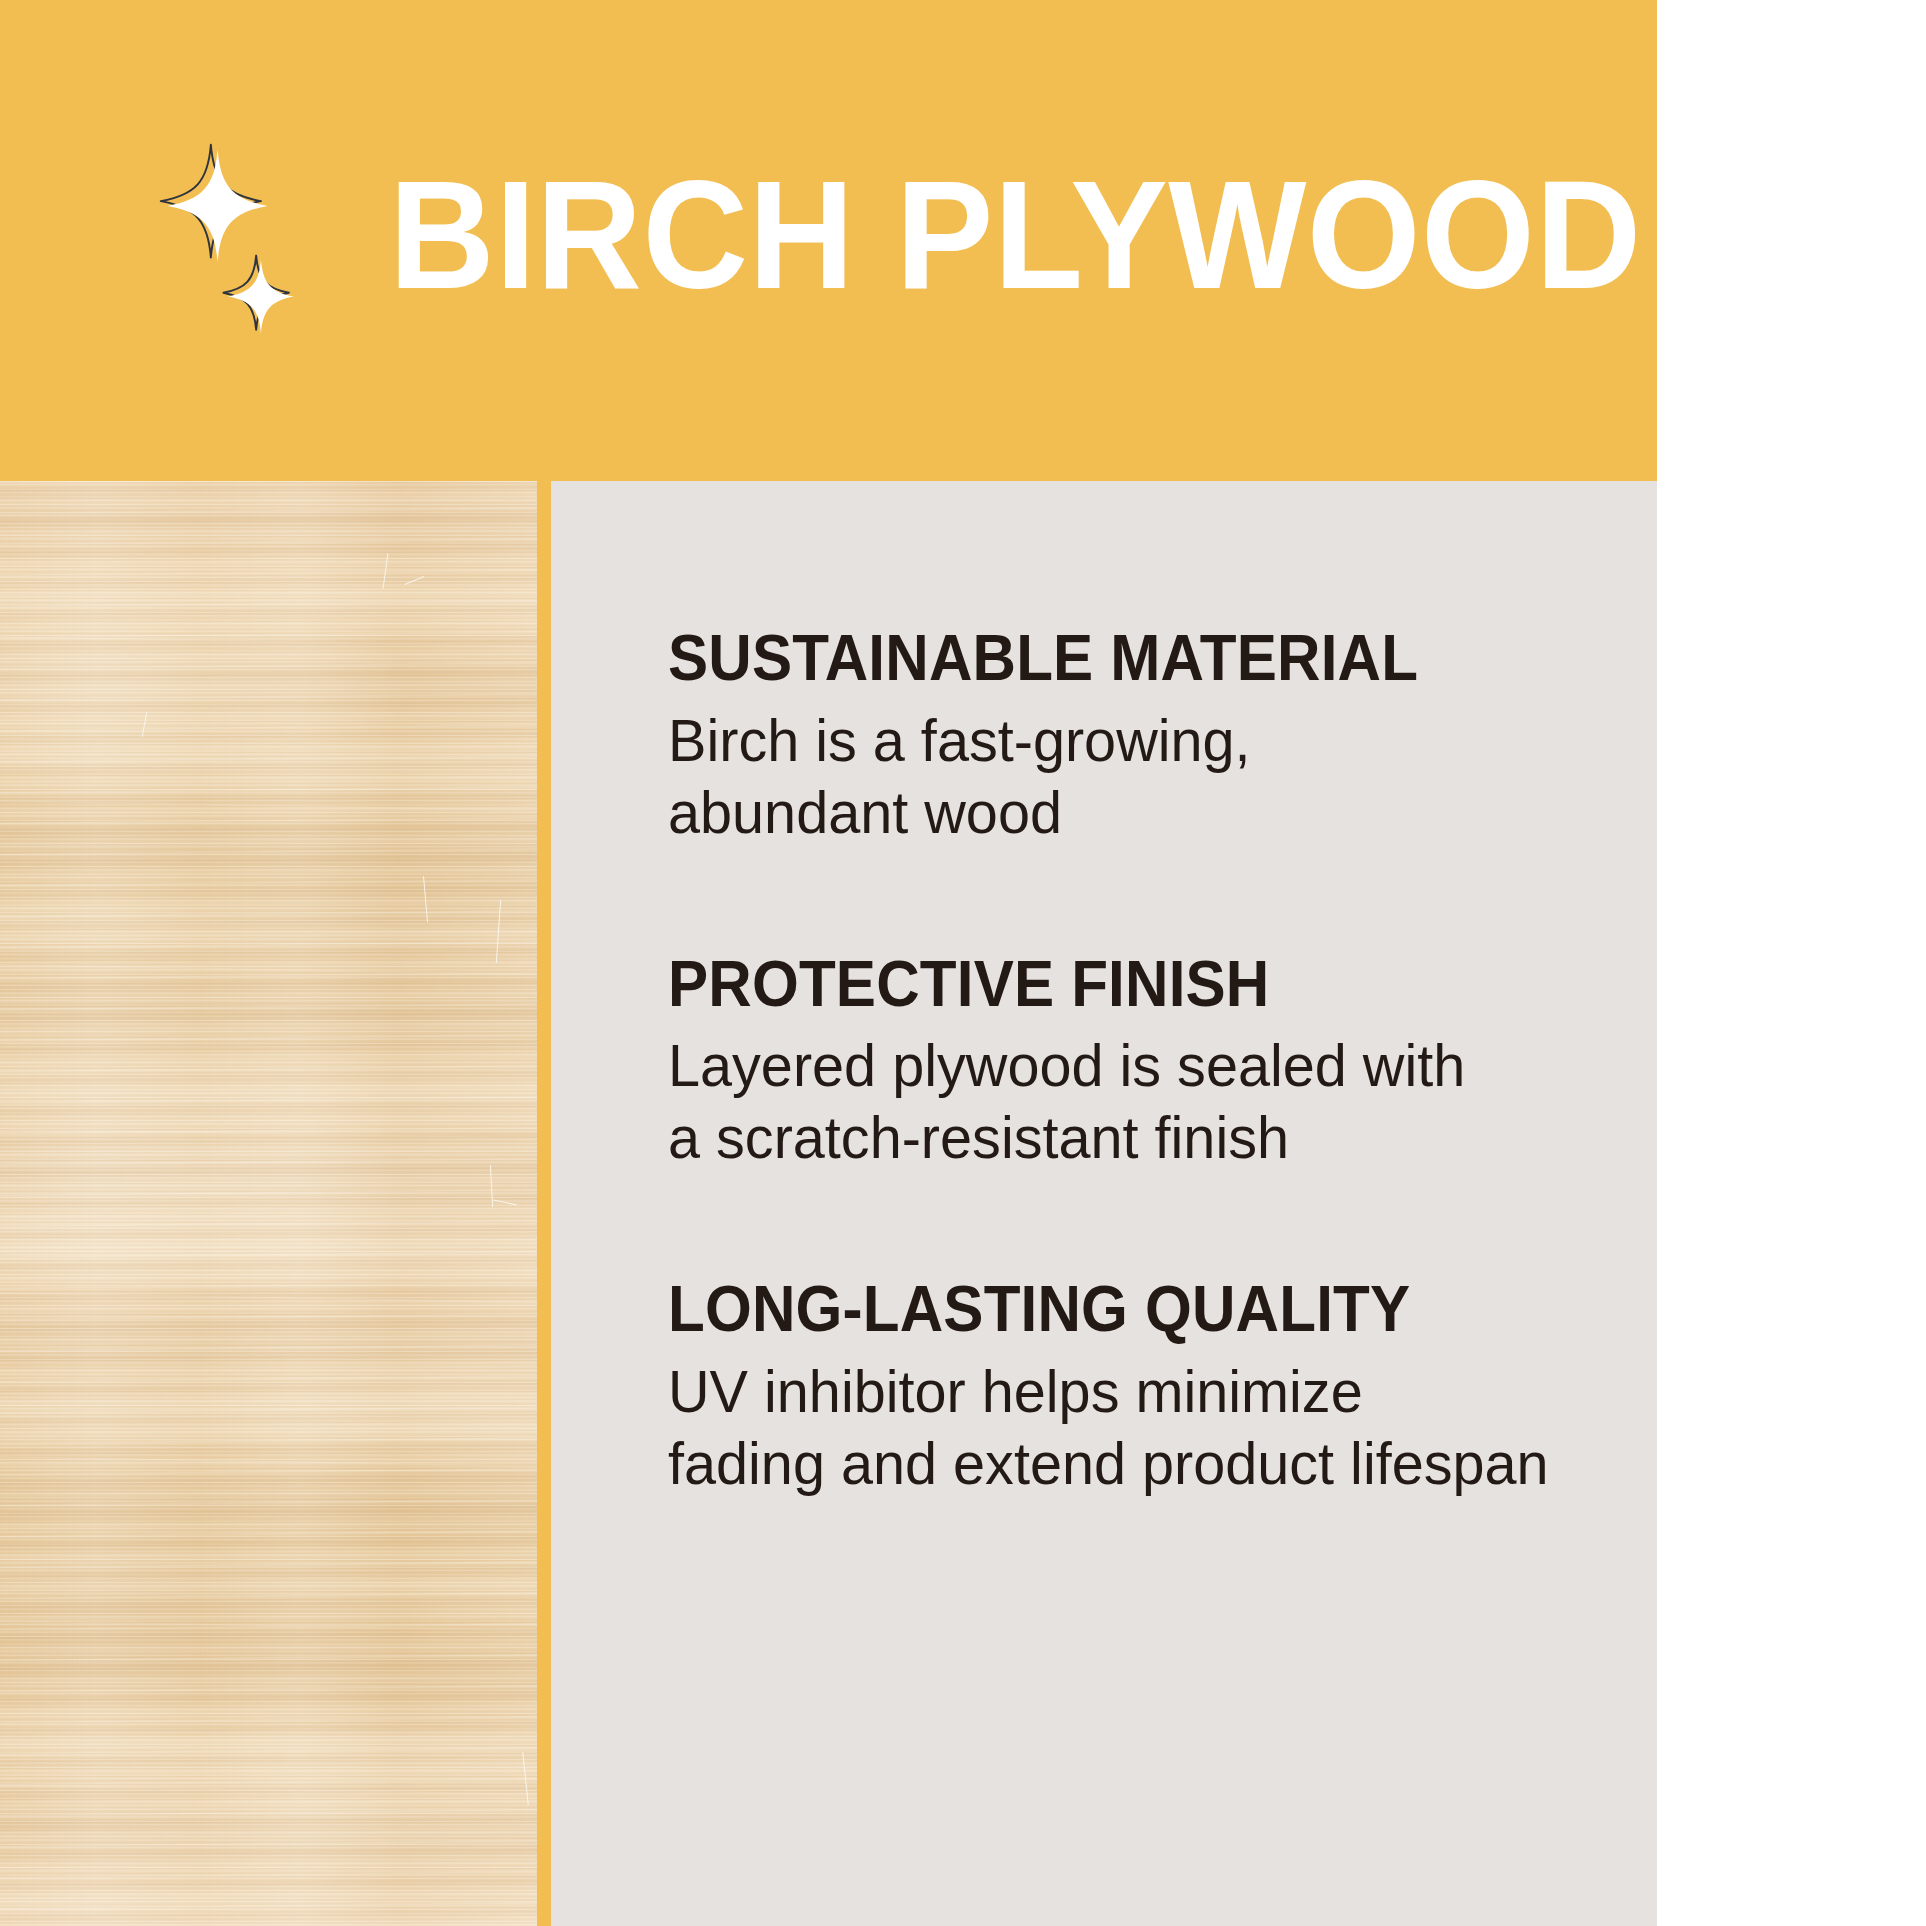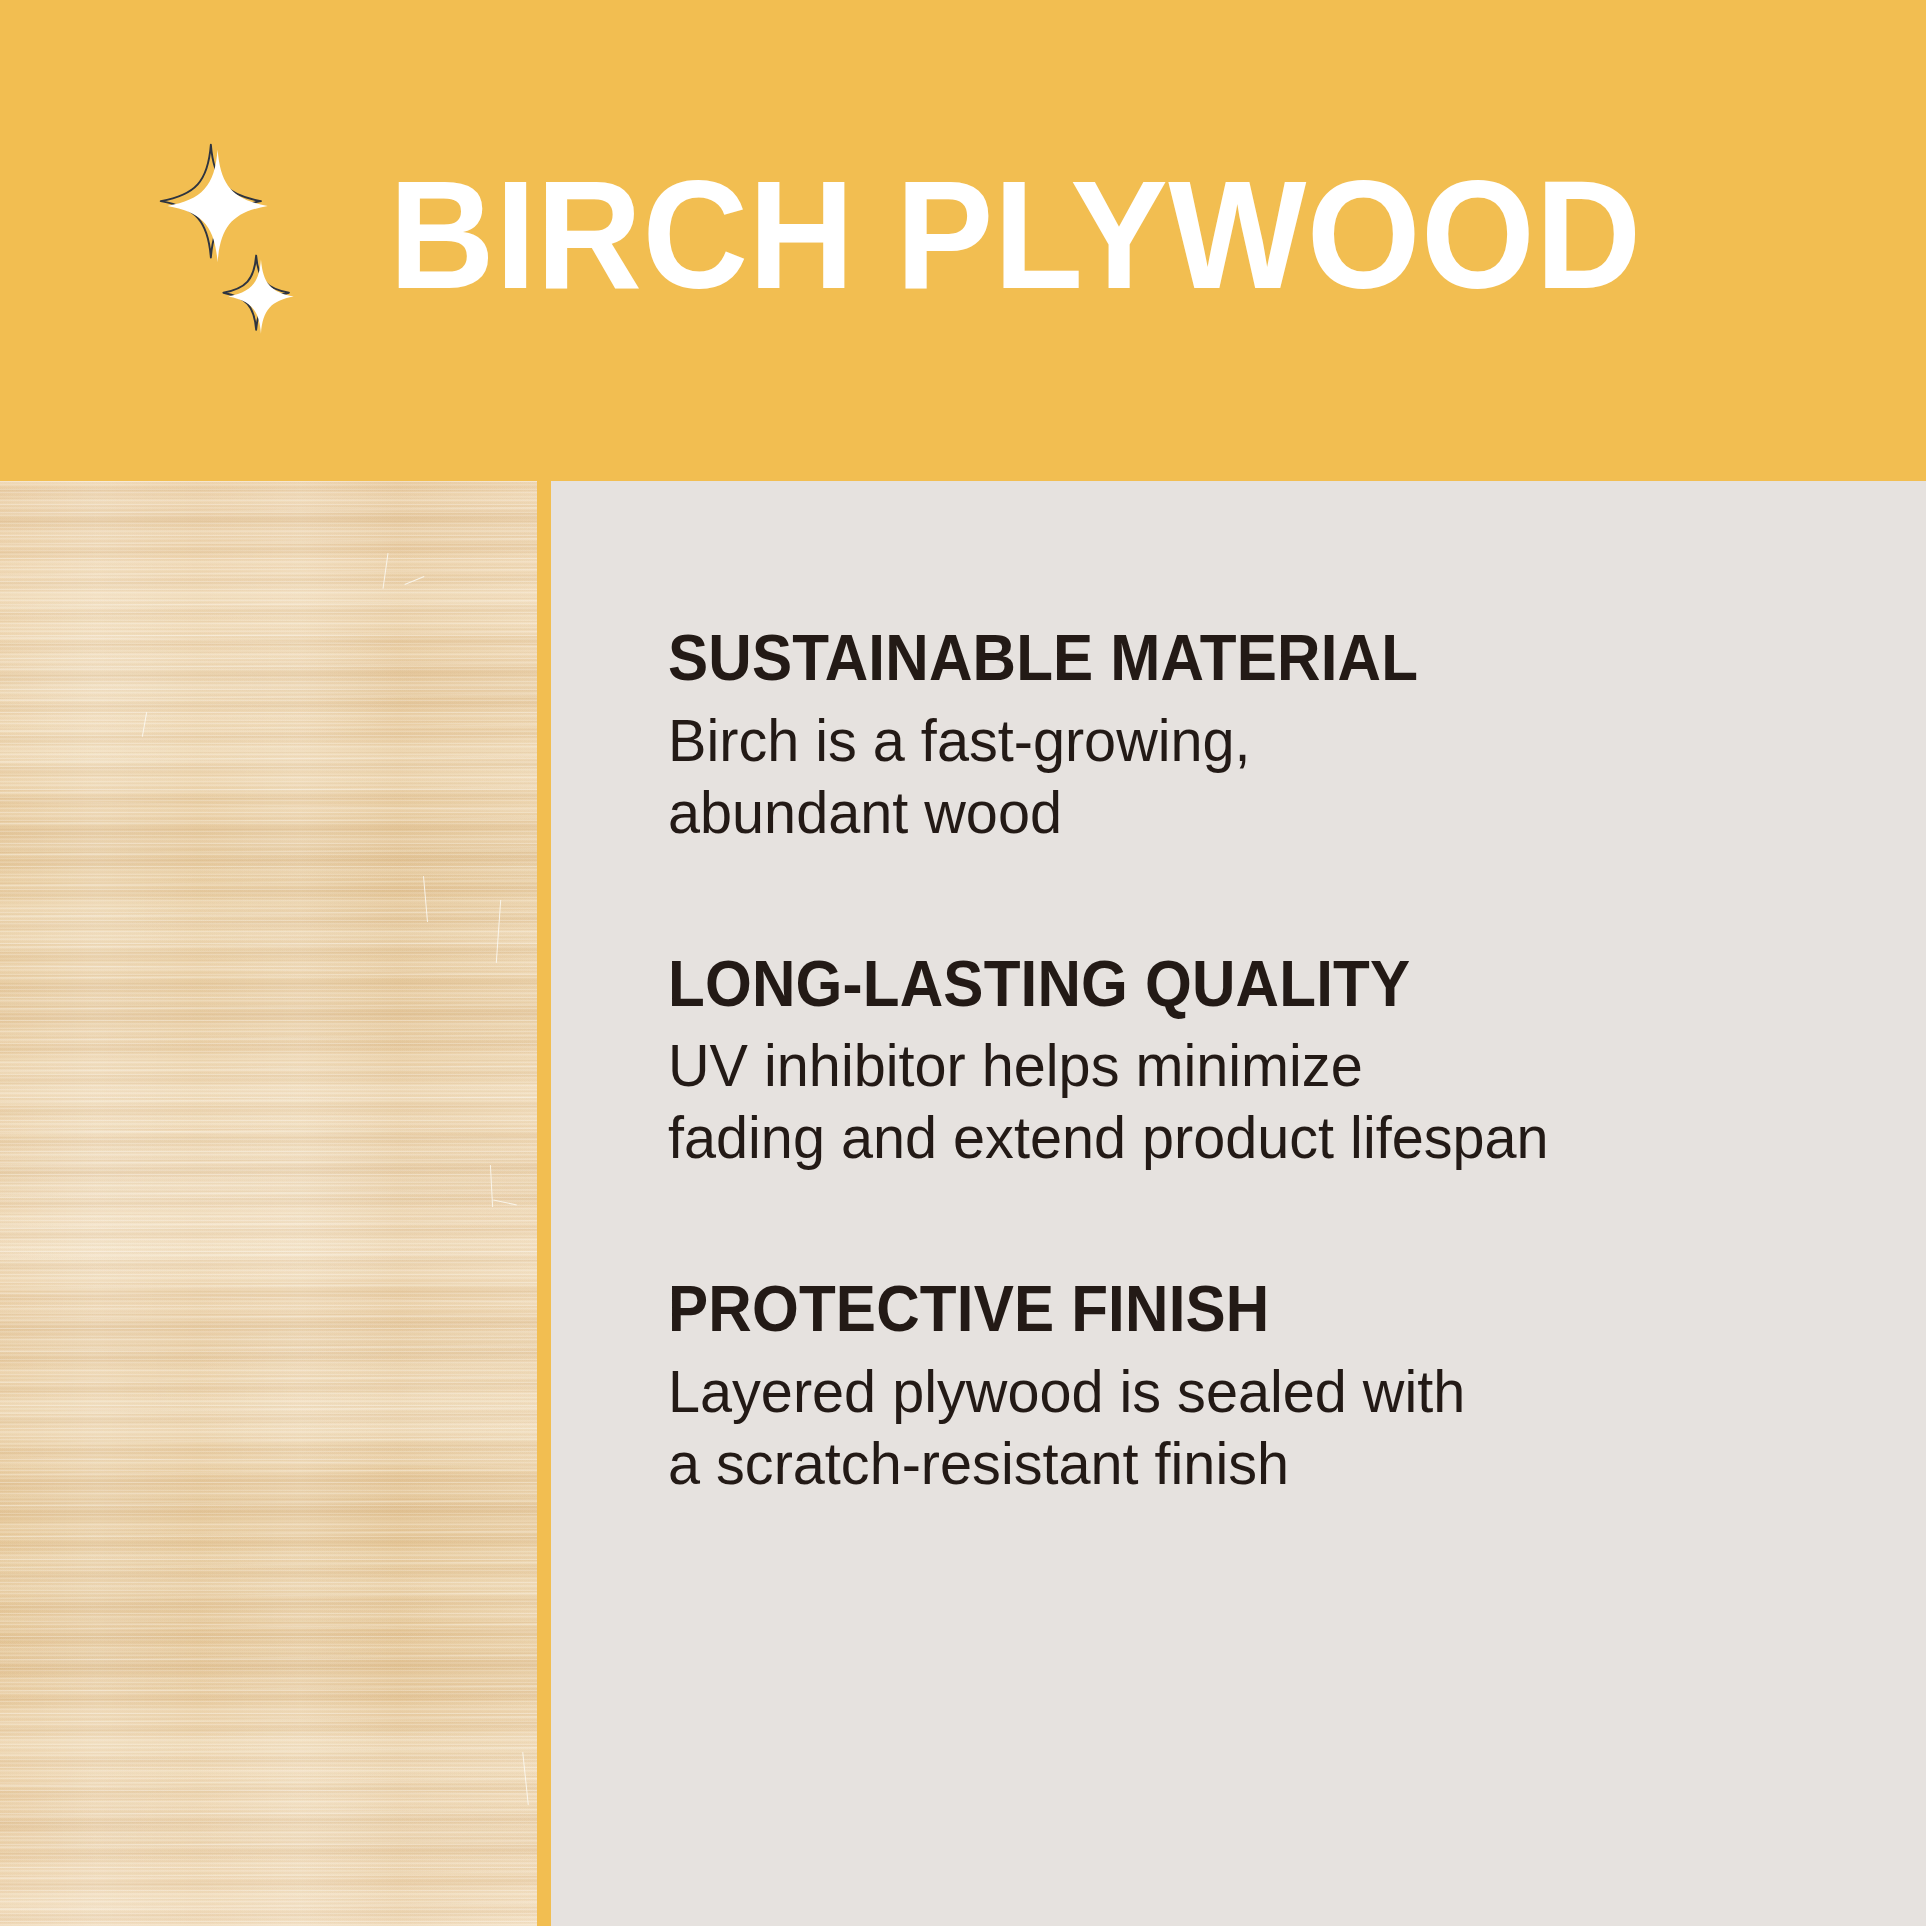--- a/index.html
+++ b/index.html
@@ -6,21 +6,21 @@
     margin: 0;
     padding: 0;
     background: #ffffff;
   }
   body {
     font-family: "Liberation Sans", sans-serif;
   }
 
   #infographic {
     position: relative;
-    width: 1926px;
+    width: 1657px;
     height: 1926px;
     overflow: hidden;
     background: #3b82f6;
   }
 
   
   .header-band {
     position: absolute;
     left: 0;
     top: 0;
@@ -238,32 +238,32 @@
 
       <div class="feature-block">
         <h2 class="feature-heading">SUSTAINABLE MATERIAL</h2>
         <p class="feature-body">
           <span class="line">Birch is a fast-growing,</span>
           <span class="line">abundant wood</span>
         </p>
       </div>
 
       <div class="feature-block">
+        <h2 class="feature-heading">PROTECTIVE FINISH</h2>
+        <p class="feature-body">
+          <span class="line">Layered plywood is sealed with</span>
+          <span class="line">a scratch-resistant finish</span>
+        </p>
+      </div>
+
+      <div class="feature-block">
         <h2 class="feature-heading">LONG-LASTING QUALITY</h2>
         <p class="feature-body">
           <span class="line">UV inhibitor helps minimize</span>
           <span class="line">fading and extend product lifespan</span>
         </p>
       </div>
 
-      <div class="feature-block">
-        <h2 class="feature-heading">PROTECTIVE FINISH</h2>
-        <p class="feature-body">
-          <span class="line">Layered plywood is sealed with</span>
-          <span class="line">a scratch-resistant finish</span>
-        </p>
-      </div>
-
     </div>
   </div>
 
 </div>
 
 
 </body></html>

